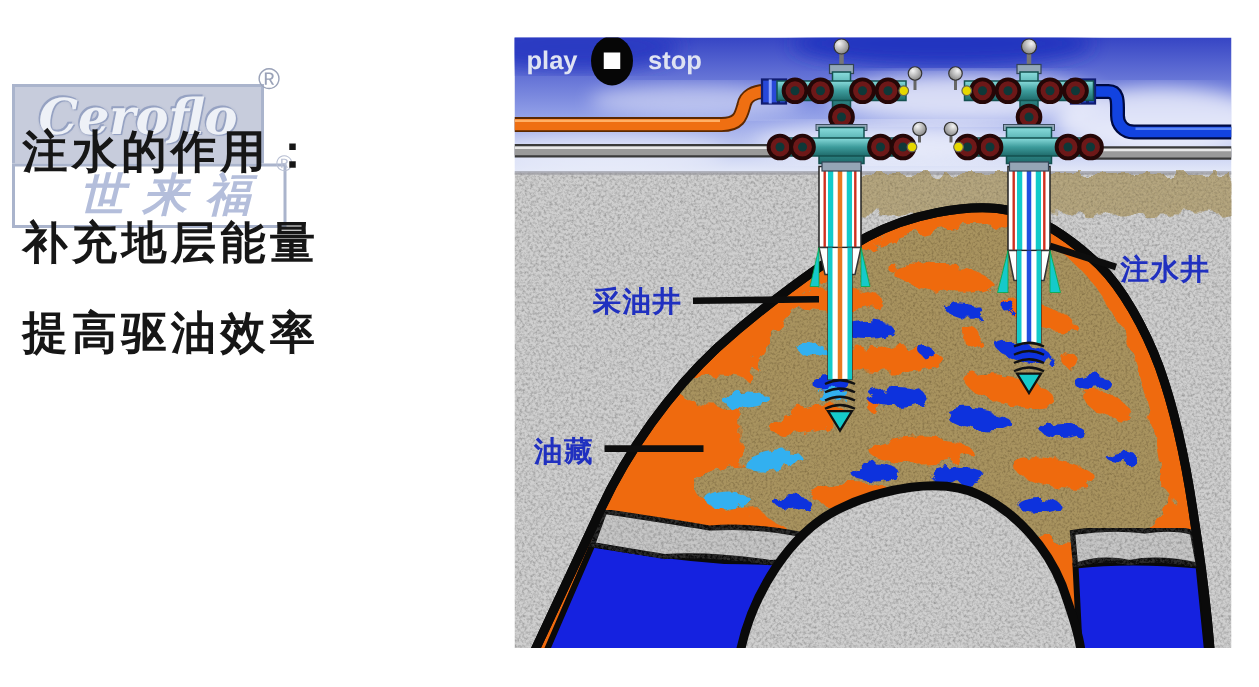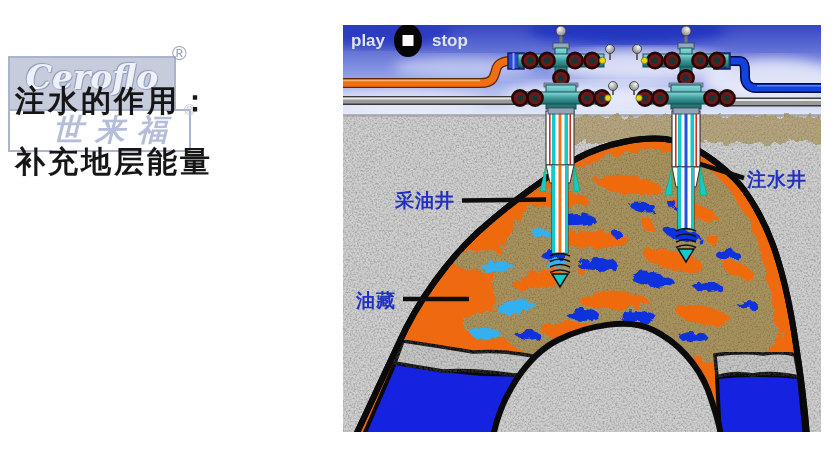--- a/index.html
+++ b/index.html
@@ -32,20 +32,21 @@
   <div class="logo-box1">
     <span class="logo-brand">Ceroflo</span>
   </div>
   <span class="reg1">®</span>
   <div class="logo-box2">
     <span class="logo-cn">世来福</span>
   </div>
   <span class="reg2">®</span>
   <div class="t-line" id="t0">注水的作用：</div>
   <div class="t-line" id="t1">补充地层能量</div>
+  <div class="t-line" id="t2">提高驱油效率</div>
 </div>
 
 <svg id="anim" viewBox="0 0 478 407">
   <defs>
     <linearGradient id="skyG" x1="0" y1="0" x2="0" y2="1">
       <stop offset="0" stop-color="#3645c4"></stop>
         <stop offset="0.55" stop-color="#8e9ce6"></stop>
       <stop offset="1" stop-color="#e6ebf9"></stop>
     </linearGradient>
     <linearGradient id="tealG" x1="0" y1="0" x2="0" y2="1">

